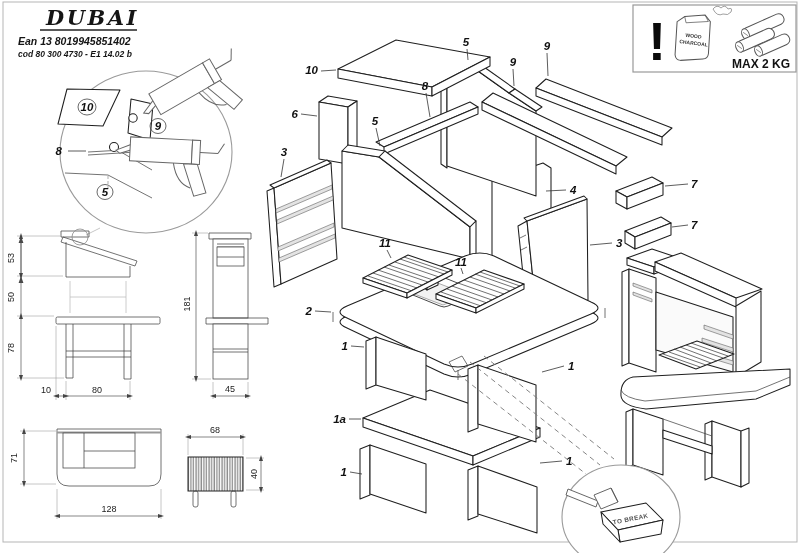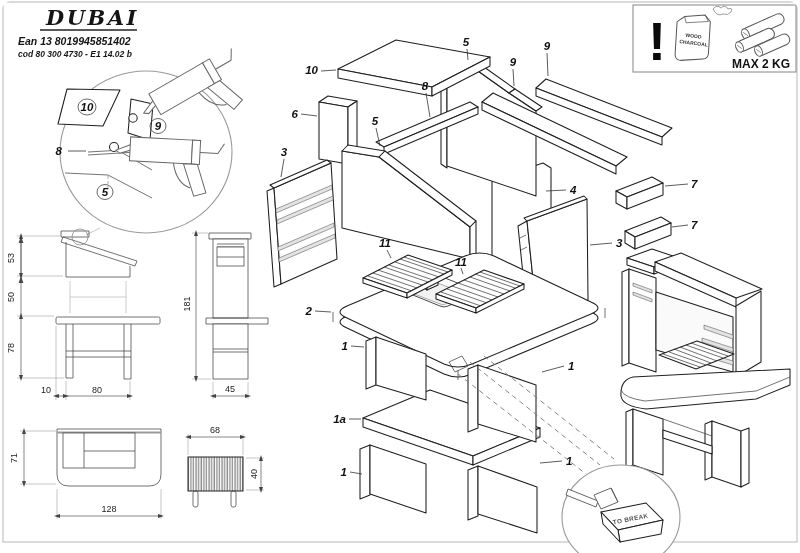--- a/index.html
+++ b/index.html
@@ -1,17 +1,17 @@
 <!DOCTYPE html>
 <html><head>
 <meta charset="utf-8">
 <style>
   html,body{margin:0;padding:0;background:#fff;}
   .page{position:relative;width:800px;height:553px;background:#fff;overflow:hidden;
-        font-family:"Liberation Sans",sans-serif;border-radius:15px;}
+        font-family:"Liberation Sans",sans-serif;}
   svg{position:absolute;top:0;left:0;}
   .part{fill:#fff;stroke:#1f1f1f;stroke-width:1.05;stroke-linejoin:round;}
   .thin{fill:none;stroke:#444;stroke-width:.75;}
   .gray{fill:#e3e3e3;stroke:#555;stroke-width:.55;}
   .callout{fill:#fff;stroke:#9a9a9a;stroke-width:1.1;}
   .lead{fill:none;stroke:#333;stroke-width:.8;}
   .dim{fill:none;stroke:#555;stroke-width:.7;}
   .ext{fill:none;stroke:#999;stroke-width:.55;}
   .dash{fill:none;stroke:#777;stroke-width:.9;stroke-dasharray:5 4;}
   .lbl{font:italic bold 11.5px "Liberation Sans",sans-serif;fill:#101010;}

